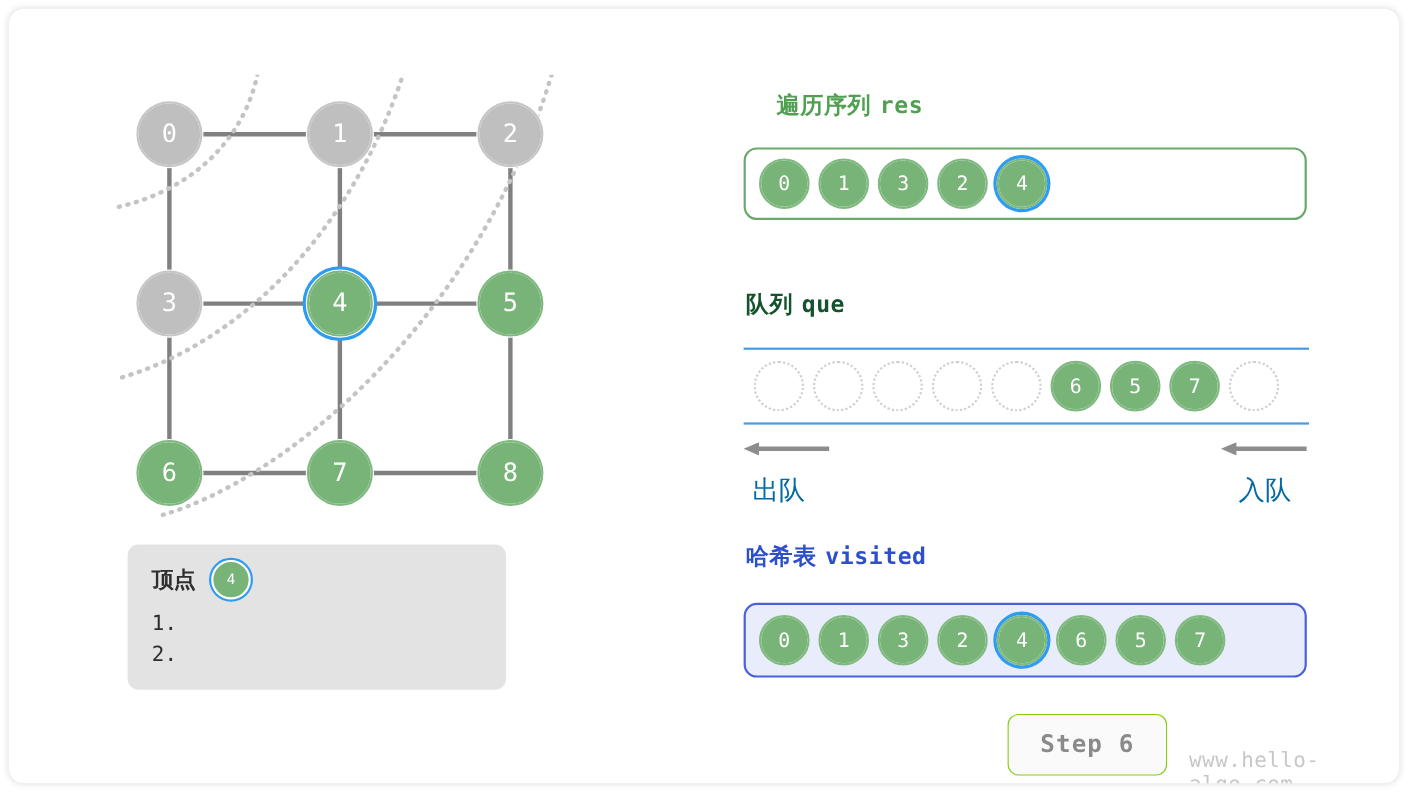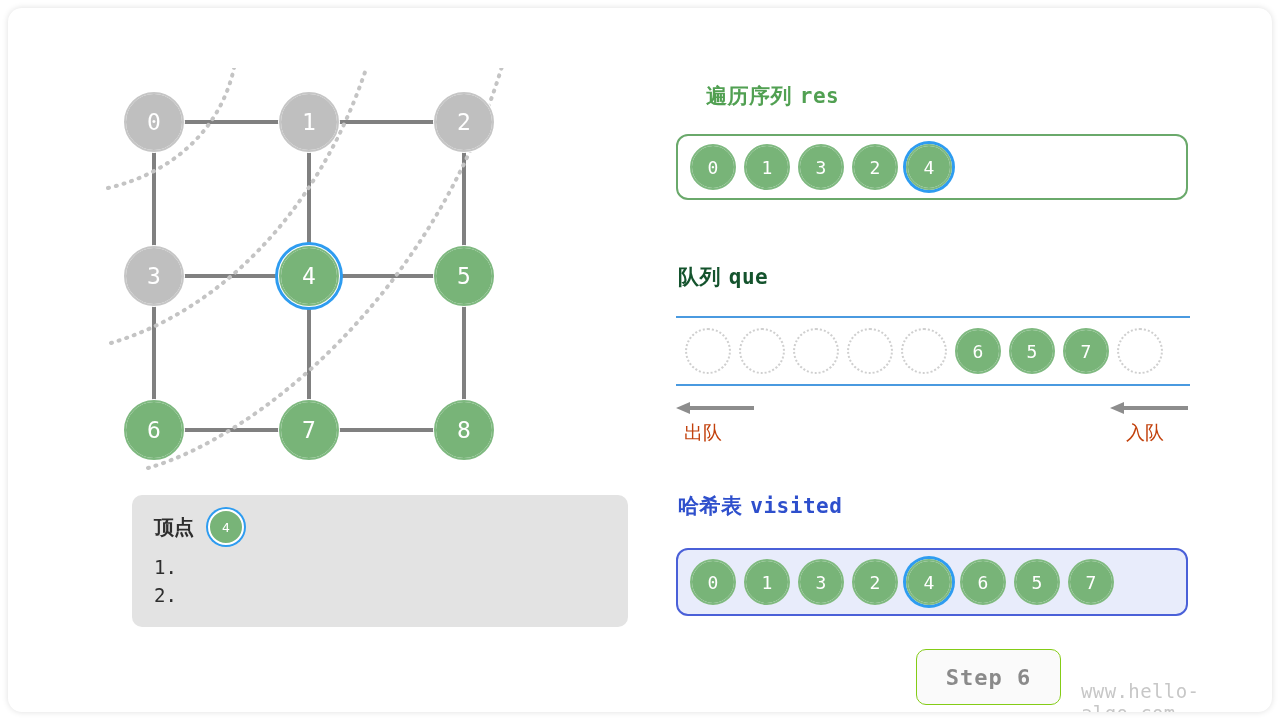--- a/index.html
+++ b/index.html
@@ -132,23 +132,23 @@
   .arrow-row { position: relative; height: 54px; margin-top: 10px; }
   .arrow {
     position: absolute;
     top: 6px;
     width: 78px;
     height: 12px;
   }
   .arrow svg { display: block; }
   .arrow-label {
     position: absolute;
-    top: 24px;
-    font-size: 19px;
-    color: #c2410c;
+    top: 34px;
+    font-size: 24px;
+    color: #0369a1;
     font-family: "DejaVu Sans", "Liberation Sans", sans-serif;
     white-space: nowrap;
   }
 
   
   #visited-box {
     position: absolute;
     left: 668px;
     top: 540px;
     width: 512px;
@@ -159,23 +159,23 @@
     background: #e8ecfb;
     display: flex;
     align-items: center;
     padding-left: 12px;
     gap: 8px;
   }
 
   
   #caption {
     position: absolute;
-    left: 124px;
+    left: 108px;
     top: 487px;
-    width: 496px;
+    width: 344px;
     box-sizing: border-box;
     background: #e3e3e3;
     border-radius: 10px;
     padding: 14px 20px 18px 22px;
   }
   #cap-head {
     display: flex;
     align-items: center;
     font-size: 20px;
     font-weight: bold;

